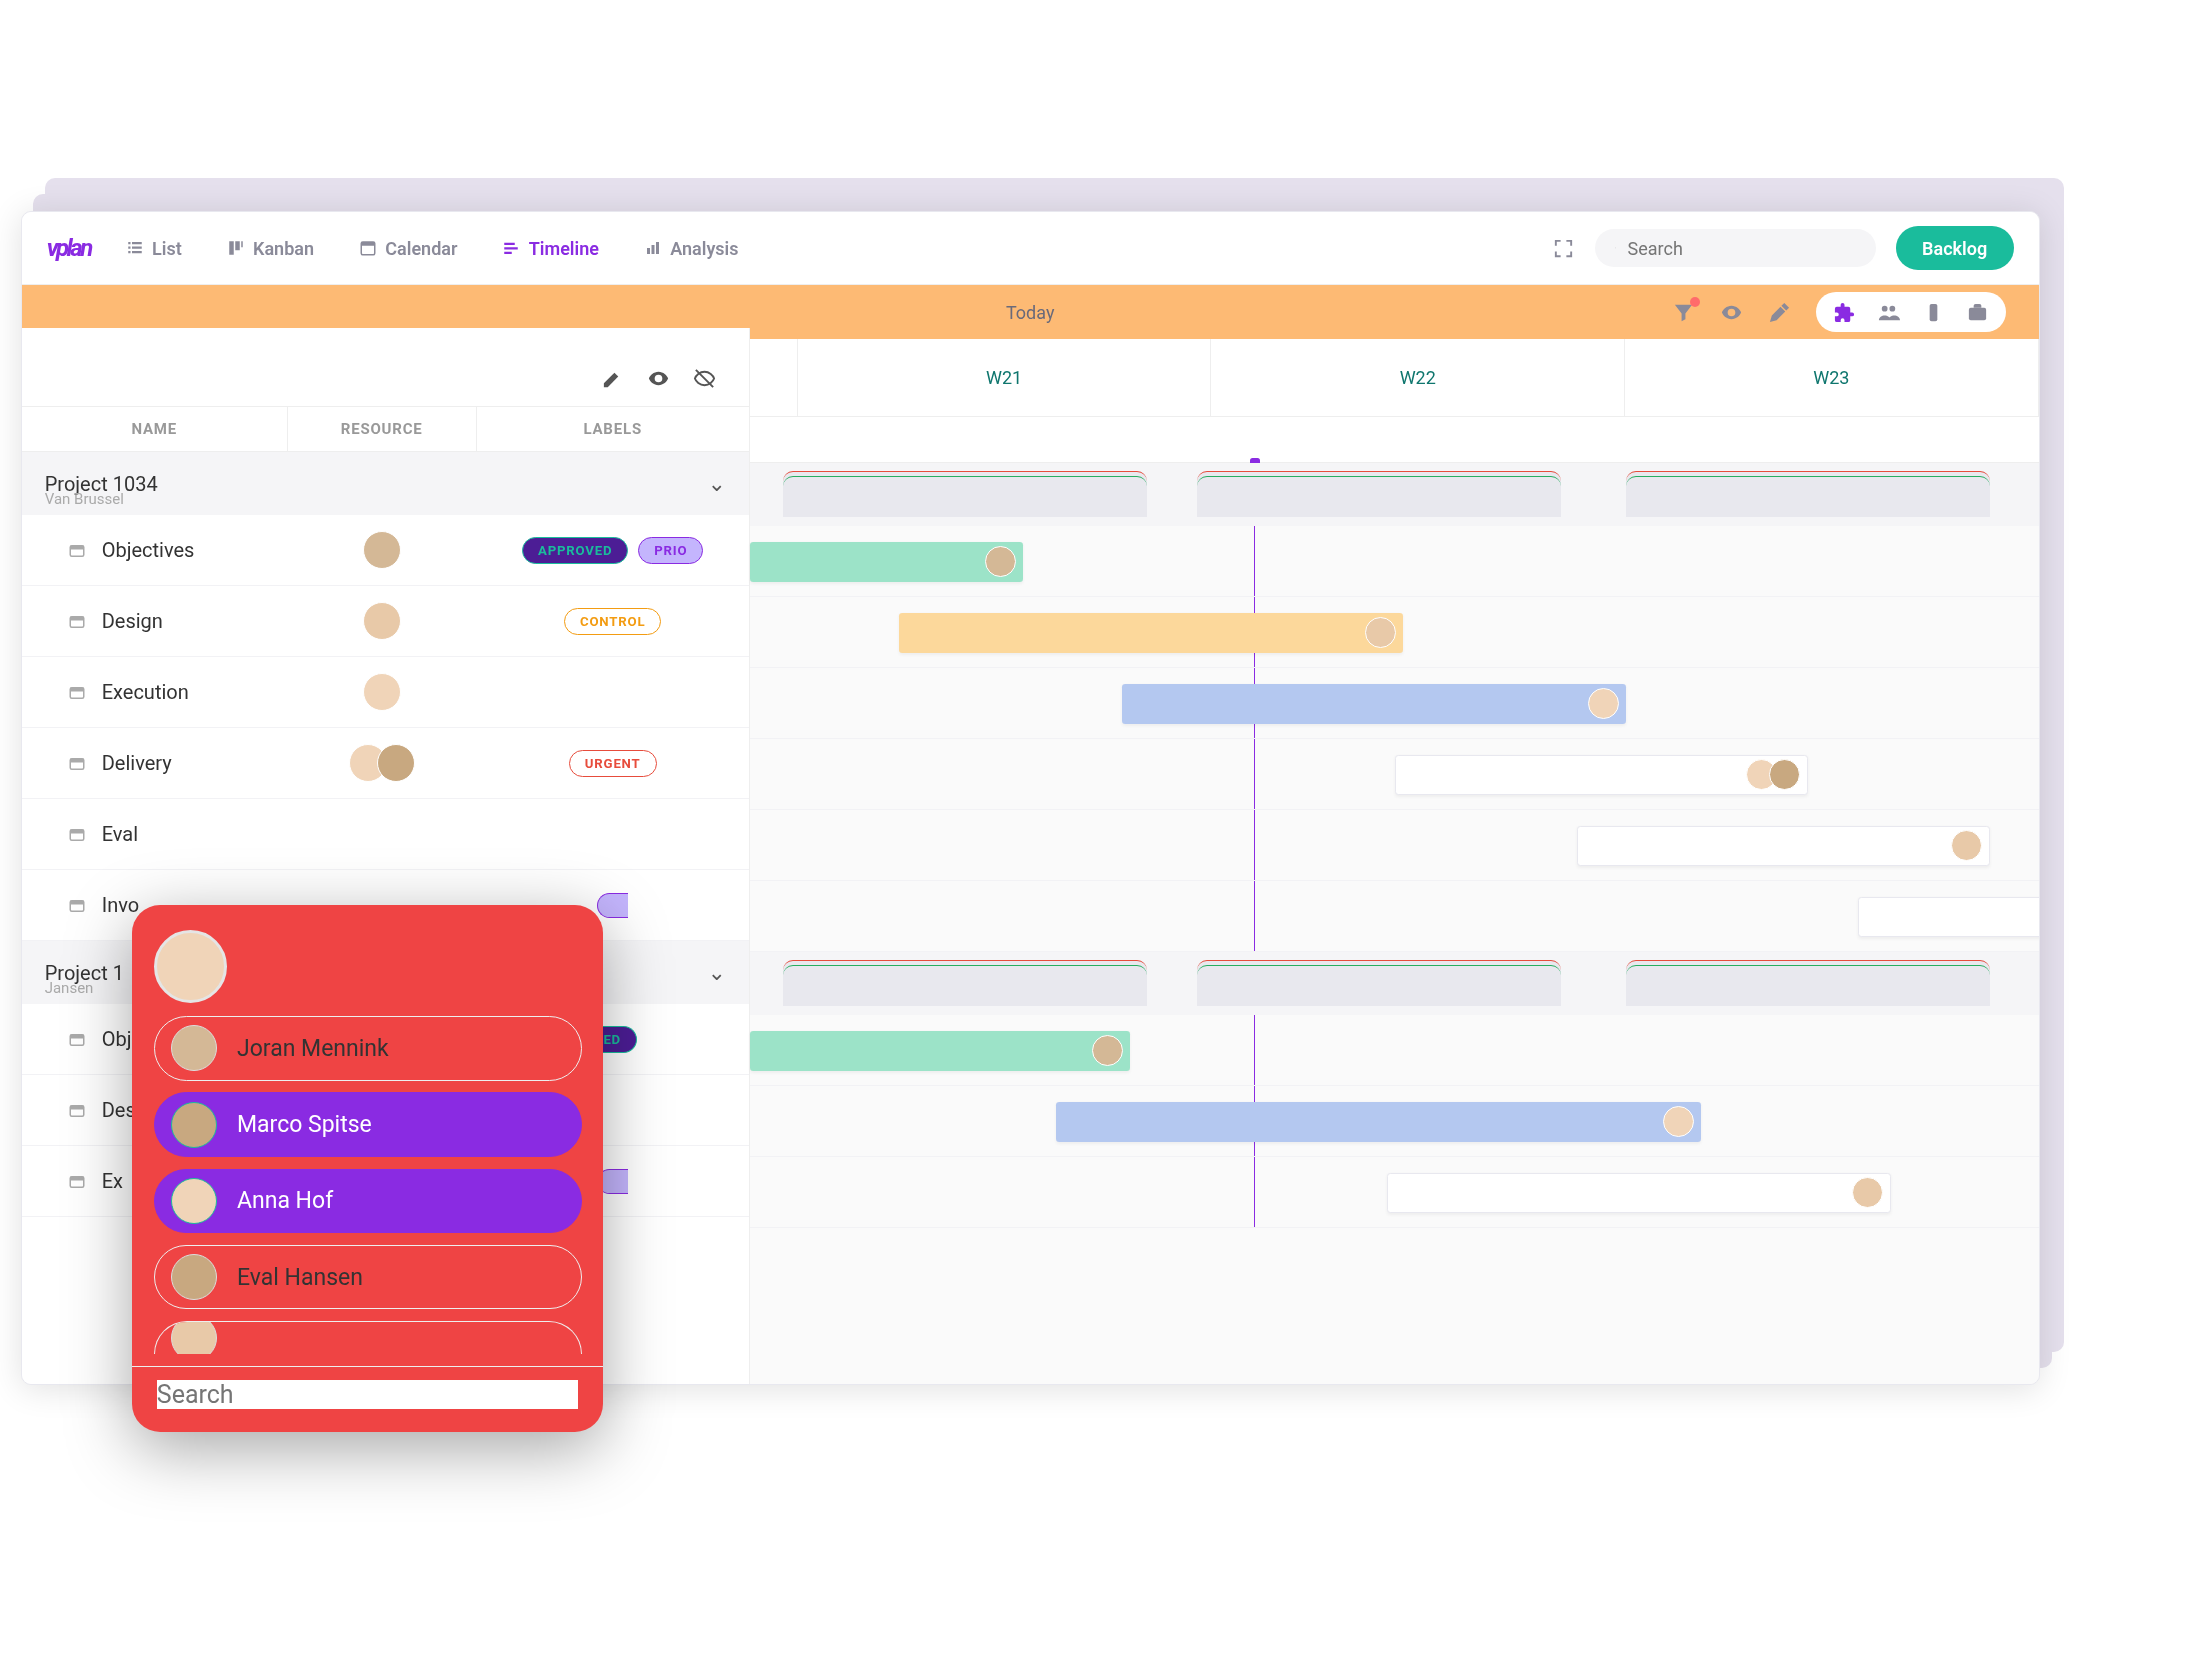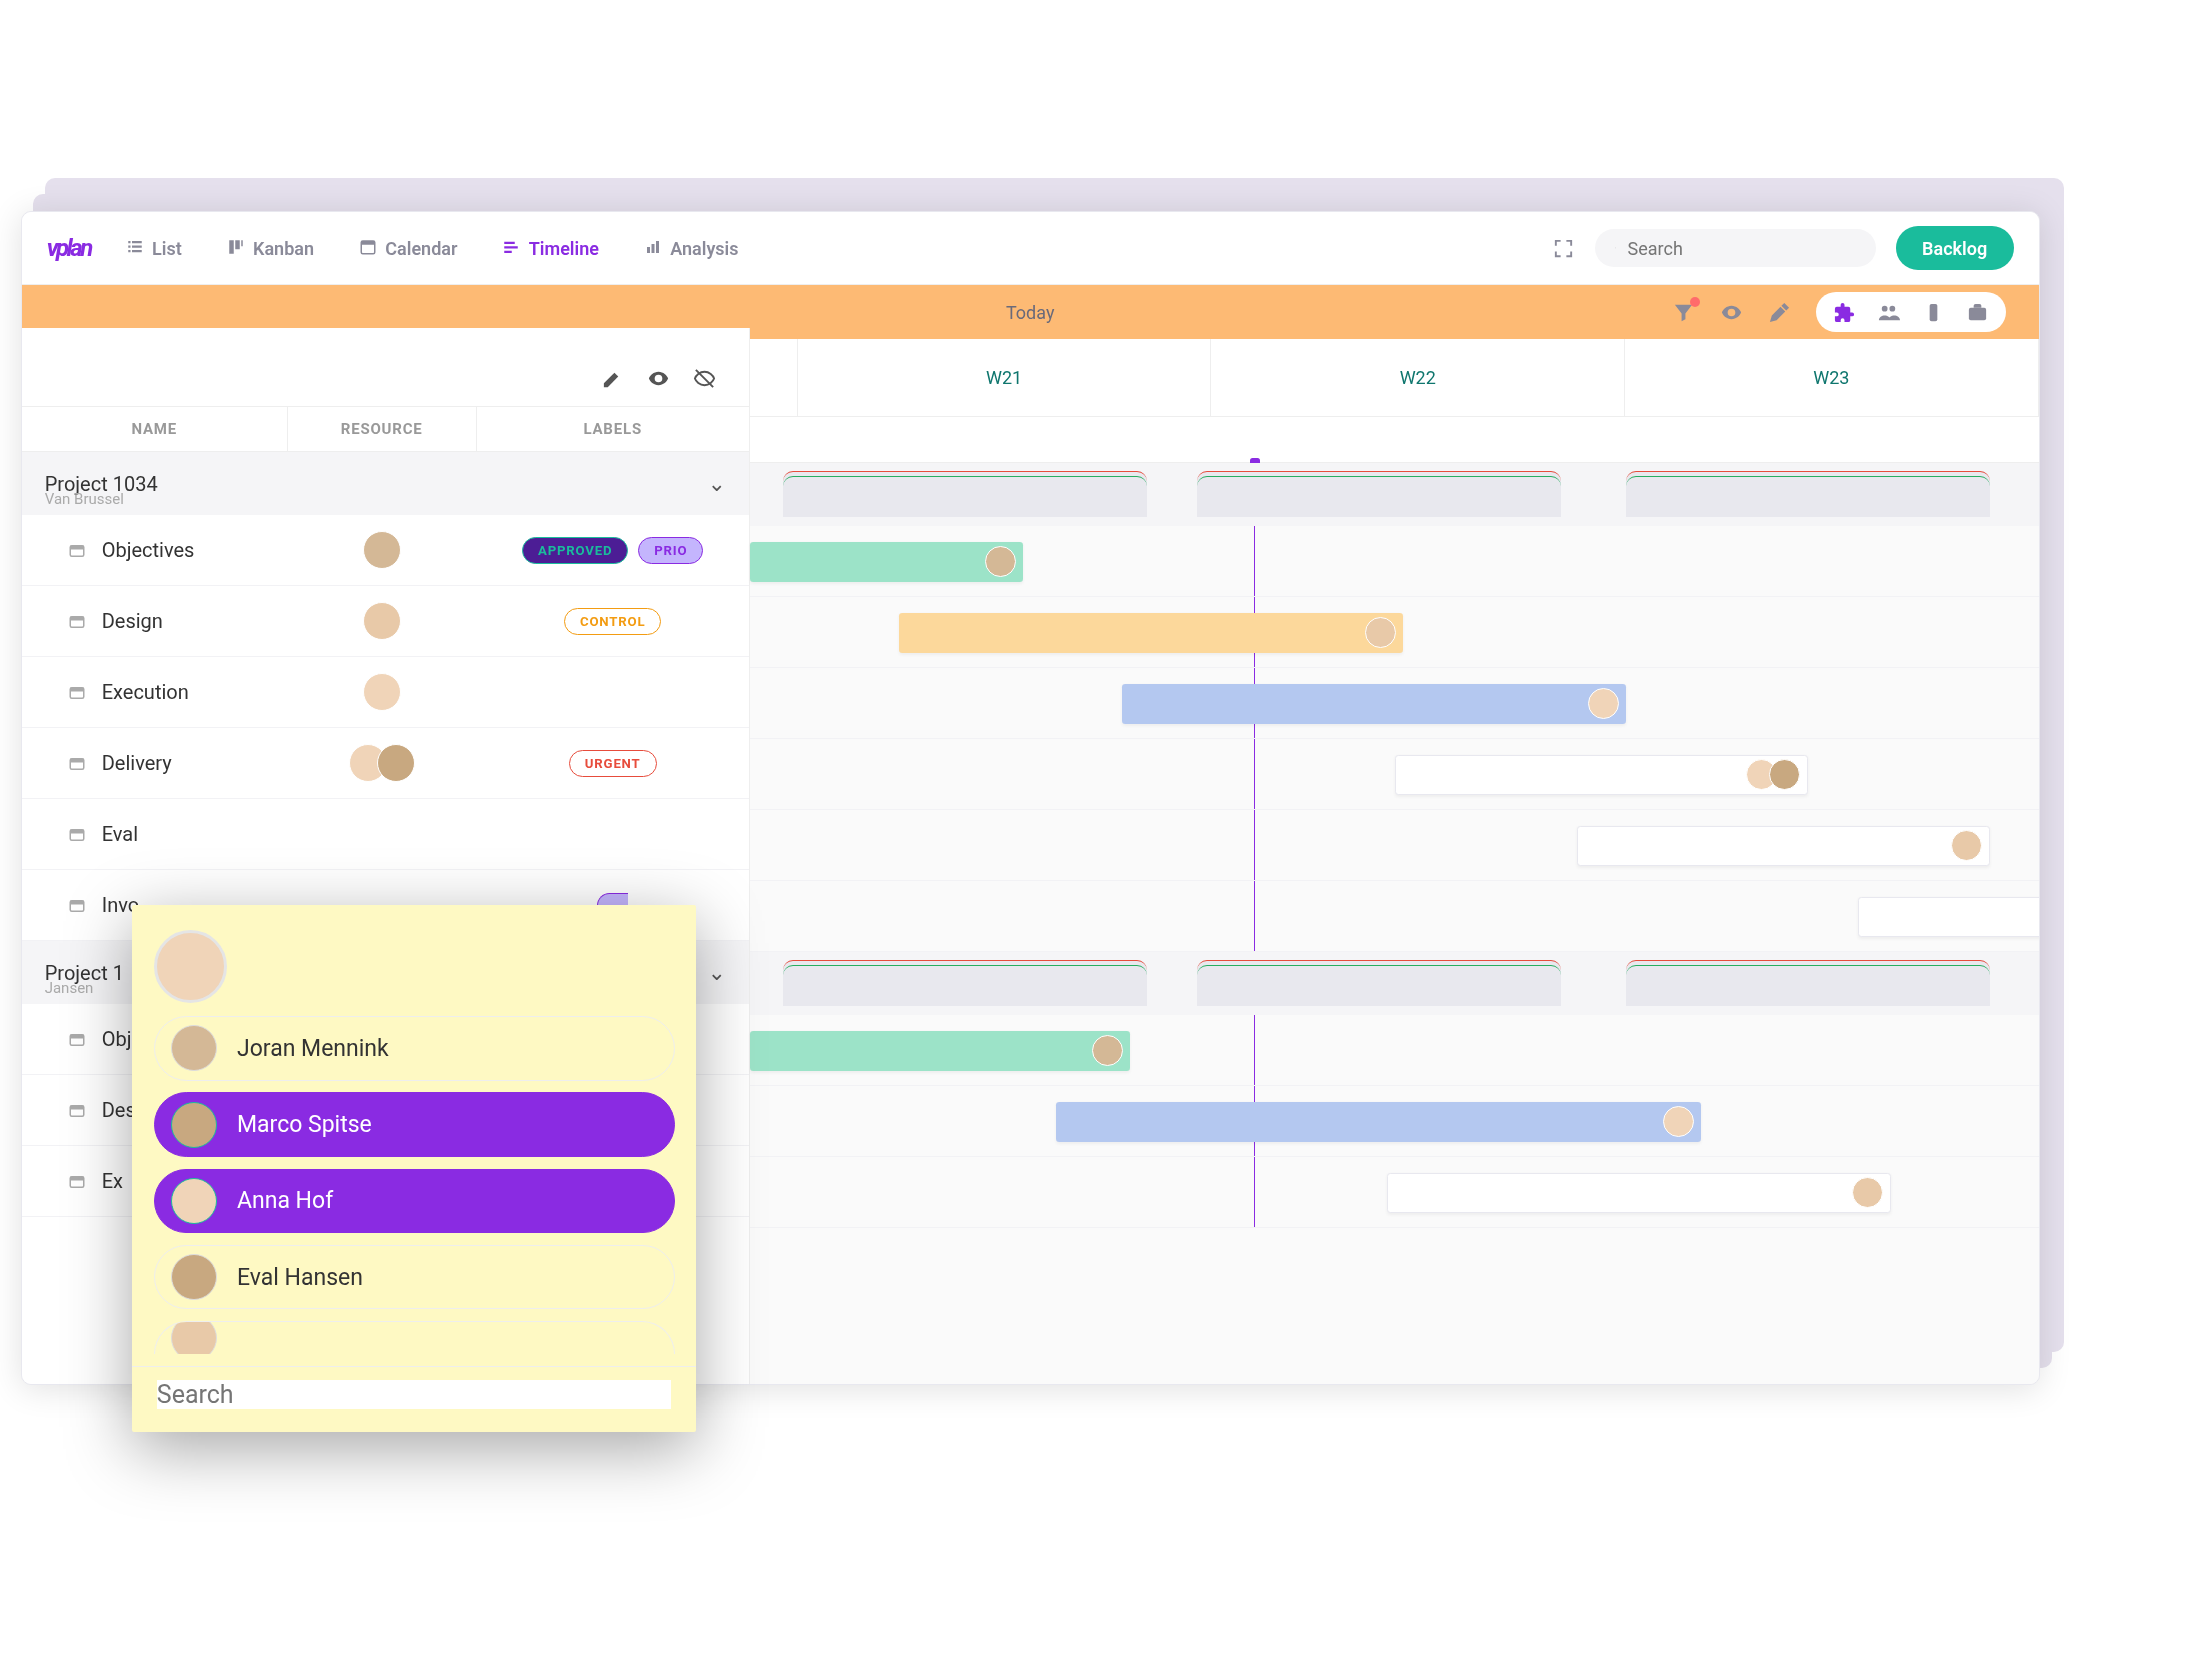--- a/index.html
+++ b/index.html
@@ -7,21 +7,21 @@
 
 .frame-bg { position: absolute; background: #e5e0ed; border-radius: 10px; }
 .frame-bg.f2 { left: 45px; top: 178px; width: 2019px; height: 1174px; }
 .frame-bg.f3 { left: 33px; top: 194px; width: 2019px; height: 1174px; }
 
 .app-window { position: absolute; left: 20.7px; top: 211px; width: 2019px; height: 1174px; background: #f5f5f7; border-radius: 10px; overflow: hidden; box-shadow: 0 3.3px 33px rgba(0,0,0,0.12); border: 0.8px solid #e8e8ef; }
 
 .topbar { height: 73px; background: #fff; display: flex; align-items: center; padding: 0 25px; gap: 25px; border-bottom: 0.8px solid #eee; }
 .logo-wrap { display:flex; align-items:center; }
 .logo-v { font-size: 24px; font-weight: 700; color: #8a2be2; font-style: italic; letter-spacing: -2.5px; }
-.nav-item { display: flex; align-items: flex-start; gap: 8.3px; color: #8a8a99; font-size: 18px; font-weight: 600; cursor: pointer; padding: 6.6px 10px; }
+.nav-item { display: flex; align-items: center; gap: 8.3px; color: #8a8a99; font-size: 18px; font-weight: 600; cursor: pointer; padding: 6.6px 10px; }
 .nav-item.active { color: #8a2be2; }
 .nav-item .icon { width: 18px; height: 18px; }
 .topbar-right { margin-left: auto; display: flex; align-items: center; gap: 20px; }
 .search-wrap { display: flex; align-items: center; background: #f5f5f7; border-radius: 25px; padding: 8.3px 20px; gap: 11.6px; width: 281px; }
 .search-wrap input { border: none; background: transparent; outline: none; font-size: 18px; color: #444; flex:1; }
 .backlog-btn { background: #1abc9c; color: #fff; border: none; border-radius: 25px; padding: 11.6px 26.5px; font-size: 18px; font-weight: 600; cursor: pointer; }
 
 .toolbar { height: 55px; display: flex; align-items: center; position: relative; border-bottom: 0.8px solid #eee; background: #fdba74; }
 .today-label { position: absolute; left: 50%; transform: translateX(-50%); color: #6a6a7a; font-size: 18px; }
 .toolbar-right { margin-left: auto; display: flex; align-items: center; gap: 25px; padding-right: 33px; }
@@ -64,21 +64,21 @@
 .bar.teal { background:#9ce3c8; }
 .bar.orange { background:#fcd89b; }
 .bar.blue { background:#b4c8f0; }
 .bar.white { background:#fff; border:0.8px solid #e8e8ef; }
 .hump { position:absolute; height:46px; top:8.3px; background:#e8e8ee; border-radius:10px 10px 0 0; }
 .hump::before { content:''; position:absolute; inset:0; border-top:1.7px solid #e74c3c; border-radius:10px 10px 0 0; }
 .hump::after { content:''; position:absolute; inset:0; top:5px; border-top:1.7px solid #27ae60; border-radius:10px 10px 0 0; }
 .now-marker { position:absolute; top:0; bottom:0; width:1.7px; background:#8a2be2; }
 .now-marker::before { content:''; position:absolute; top:-5px; left:-4.1px; width:10px; height:20px; background:#8a2be2; border-radius:2.5px 2.5px 5px 5px; }
 
-.popover { position:absolute; left:132px; top:905px; width:564px; background:#fef9c3; border-radius:2px; box-shadow:0 16.5px 66px rgba(0,0,0,0.35); padding:25px 21.5px 20px; }
+.popover { position:absolute; left:132px; top:905px; width:471px; background:#ef4444; border-radius:28px; box-shadow:0 16.5px 66px rgba(0,0,0,0.35); padding:25px 21.5px 20px; }
 .popover .big-ava { width:73px; height:73px; border-radius:50%; border:3.3px solid #e5e5e5; margin-bottom:13.2px; display:flex; align-items:center; justify-content:center; }
 .person-row { display:flex; align-items:center; gap:20px; border:0.8px solid #eee; border-radius:41px; padding:8.3px 16.5px; margin-bottom:11.6px; cursor:pointer; font-size:23px; color:#333; }
 .person-row.selected { background:#8a2be2; color:#fff; border-color:#8a2be2; }
 .person-row .avatar { width:46px; height:46px; border:1.7px solid #ddd; }
 .person-row.selected .avatar { border-color:#1abc9c; }
 .popover .search-row { display:flex; align-items:center; padding:13.2px 3.3px 3.3px; }
 .popover .search-row input { border:none; outline:none; font-size:25px; color:#888; width:100%; }
 
 .icon-svg { width:100%; height:100%; fill:currentColor; }
 .card-icon { width:20px; height:18px; color:#aaa; }

